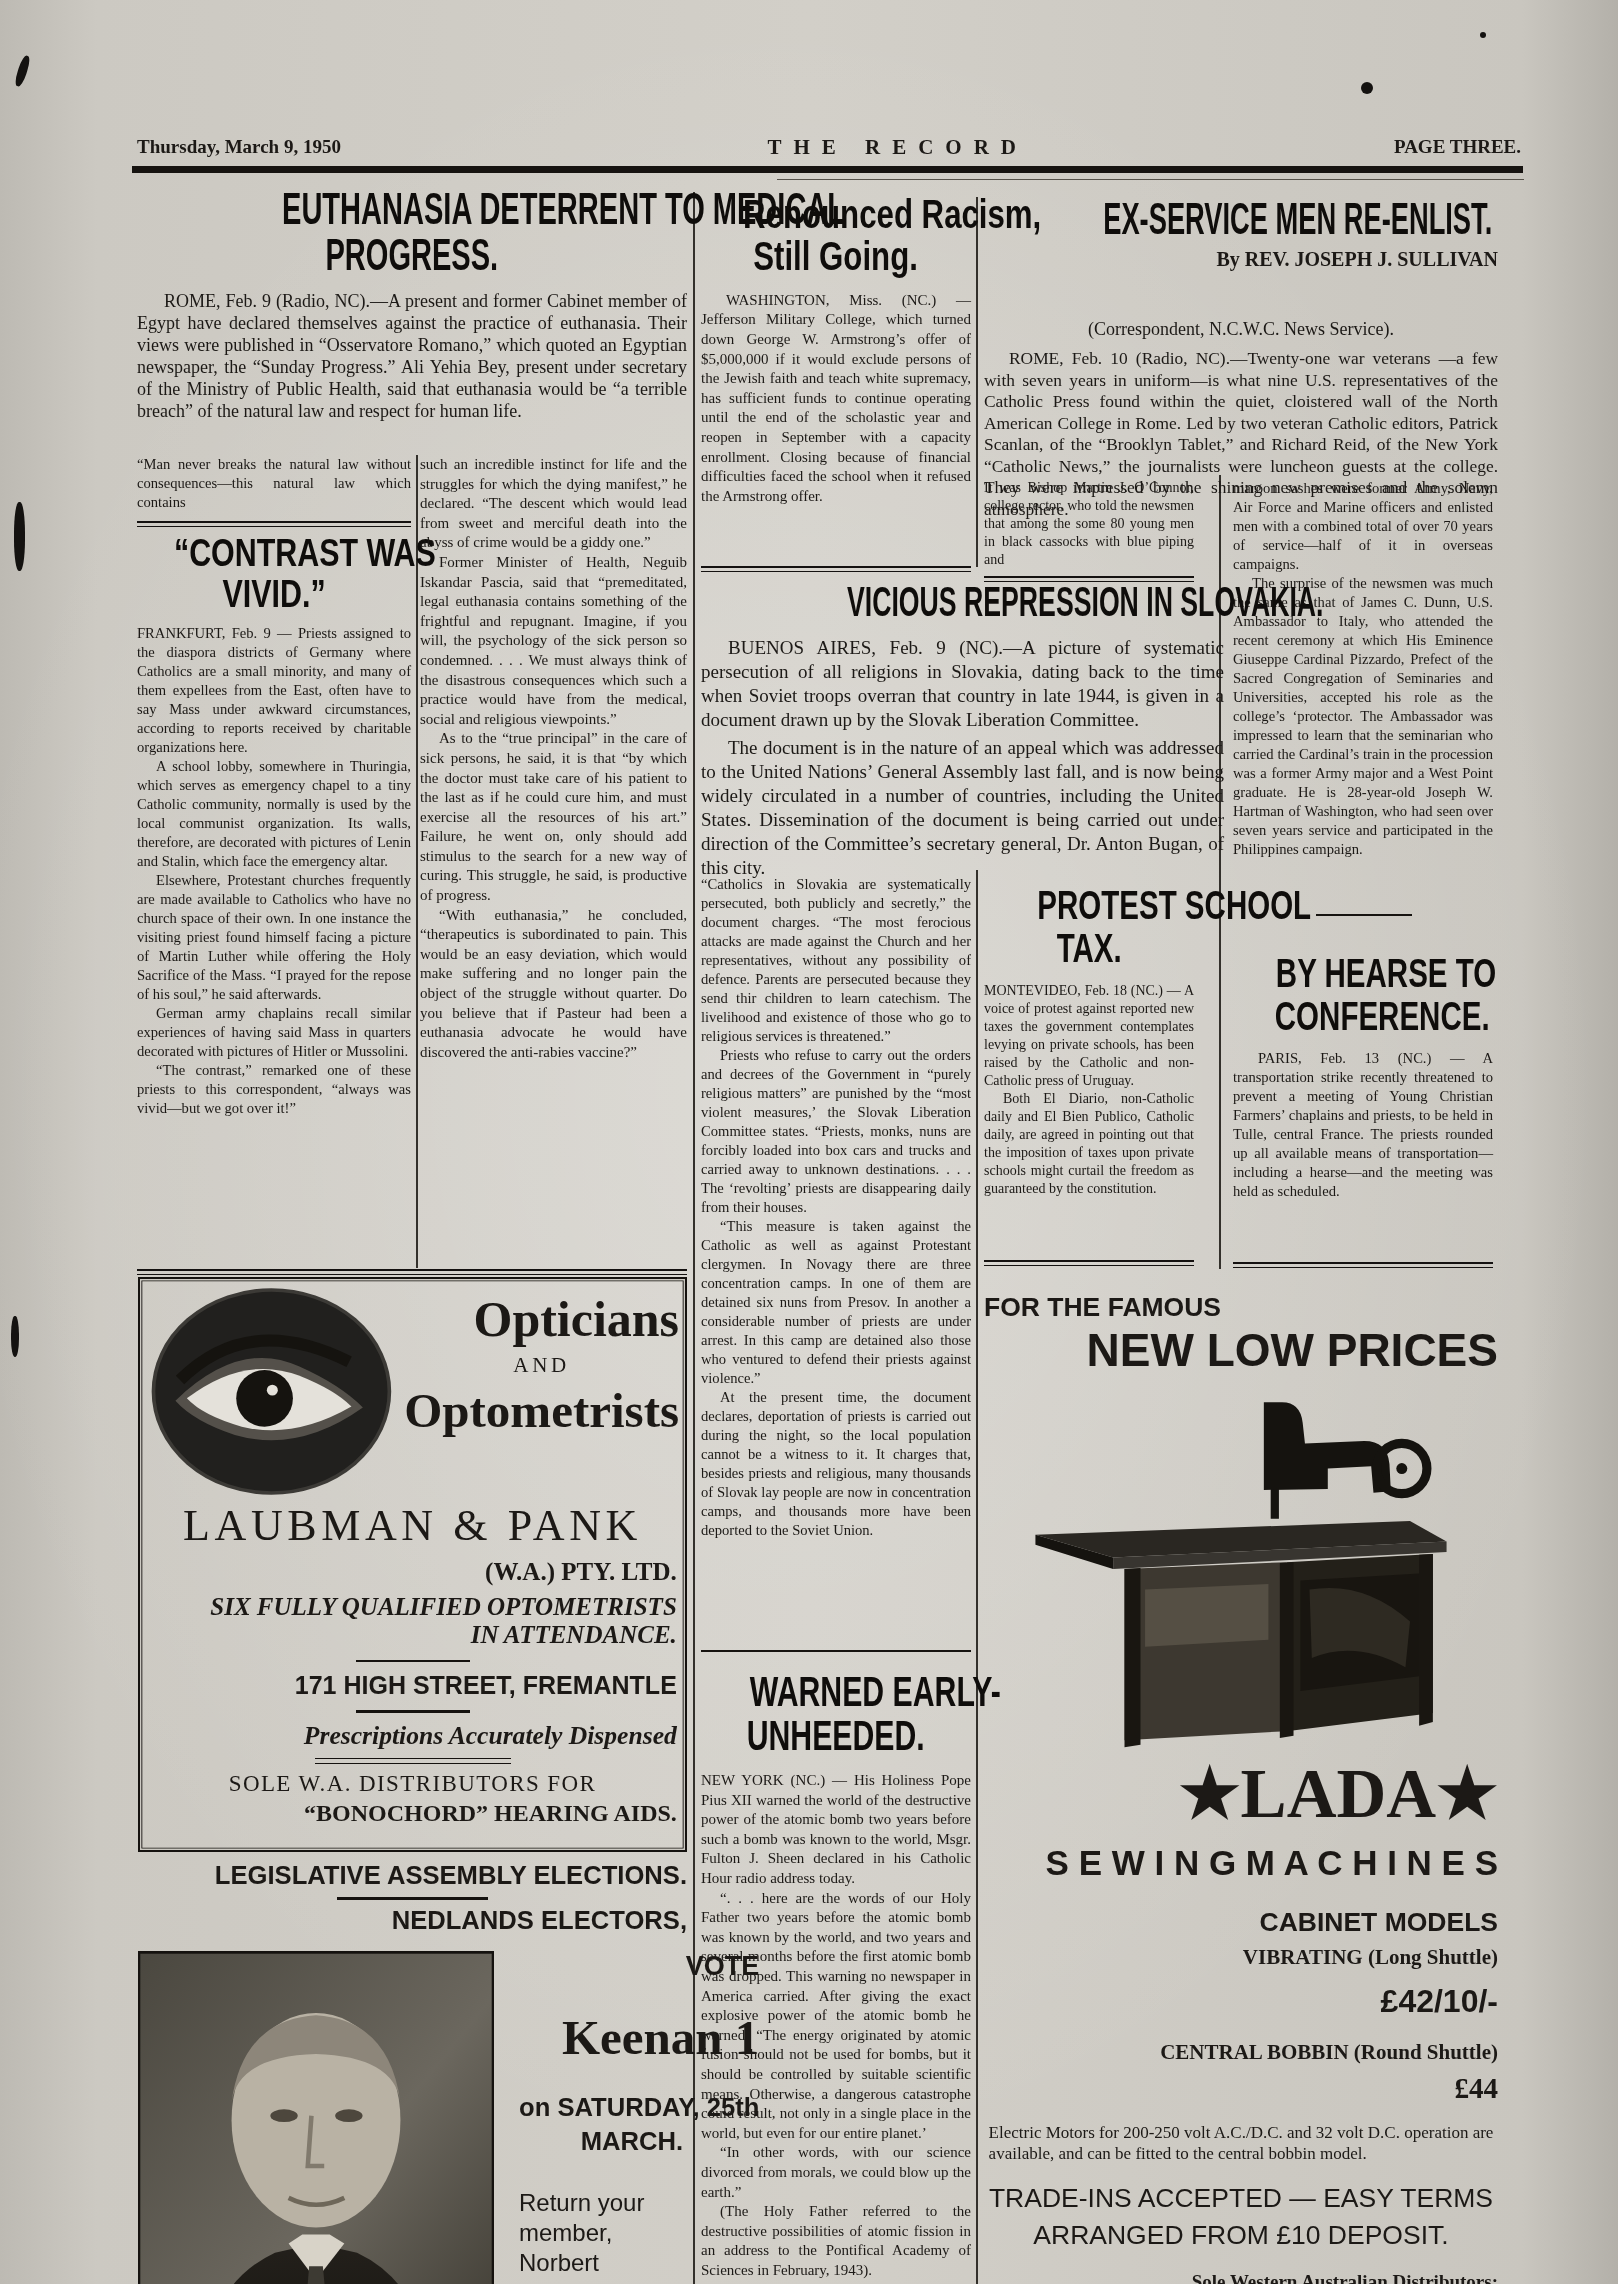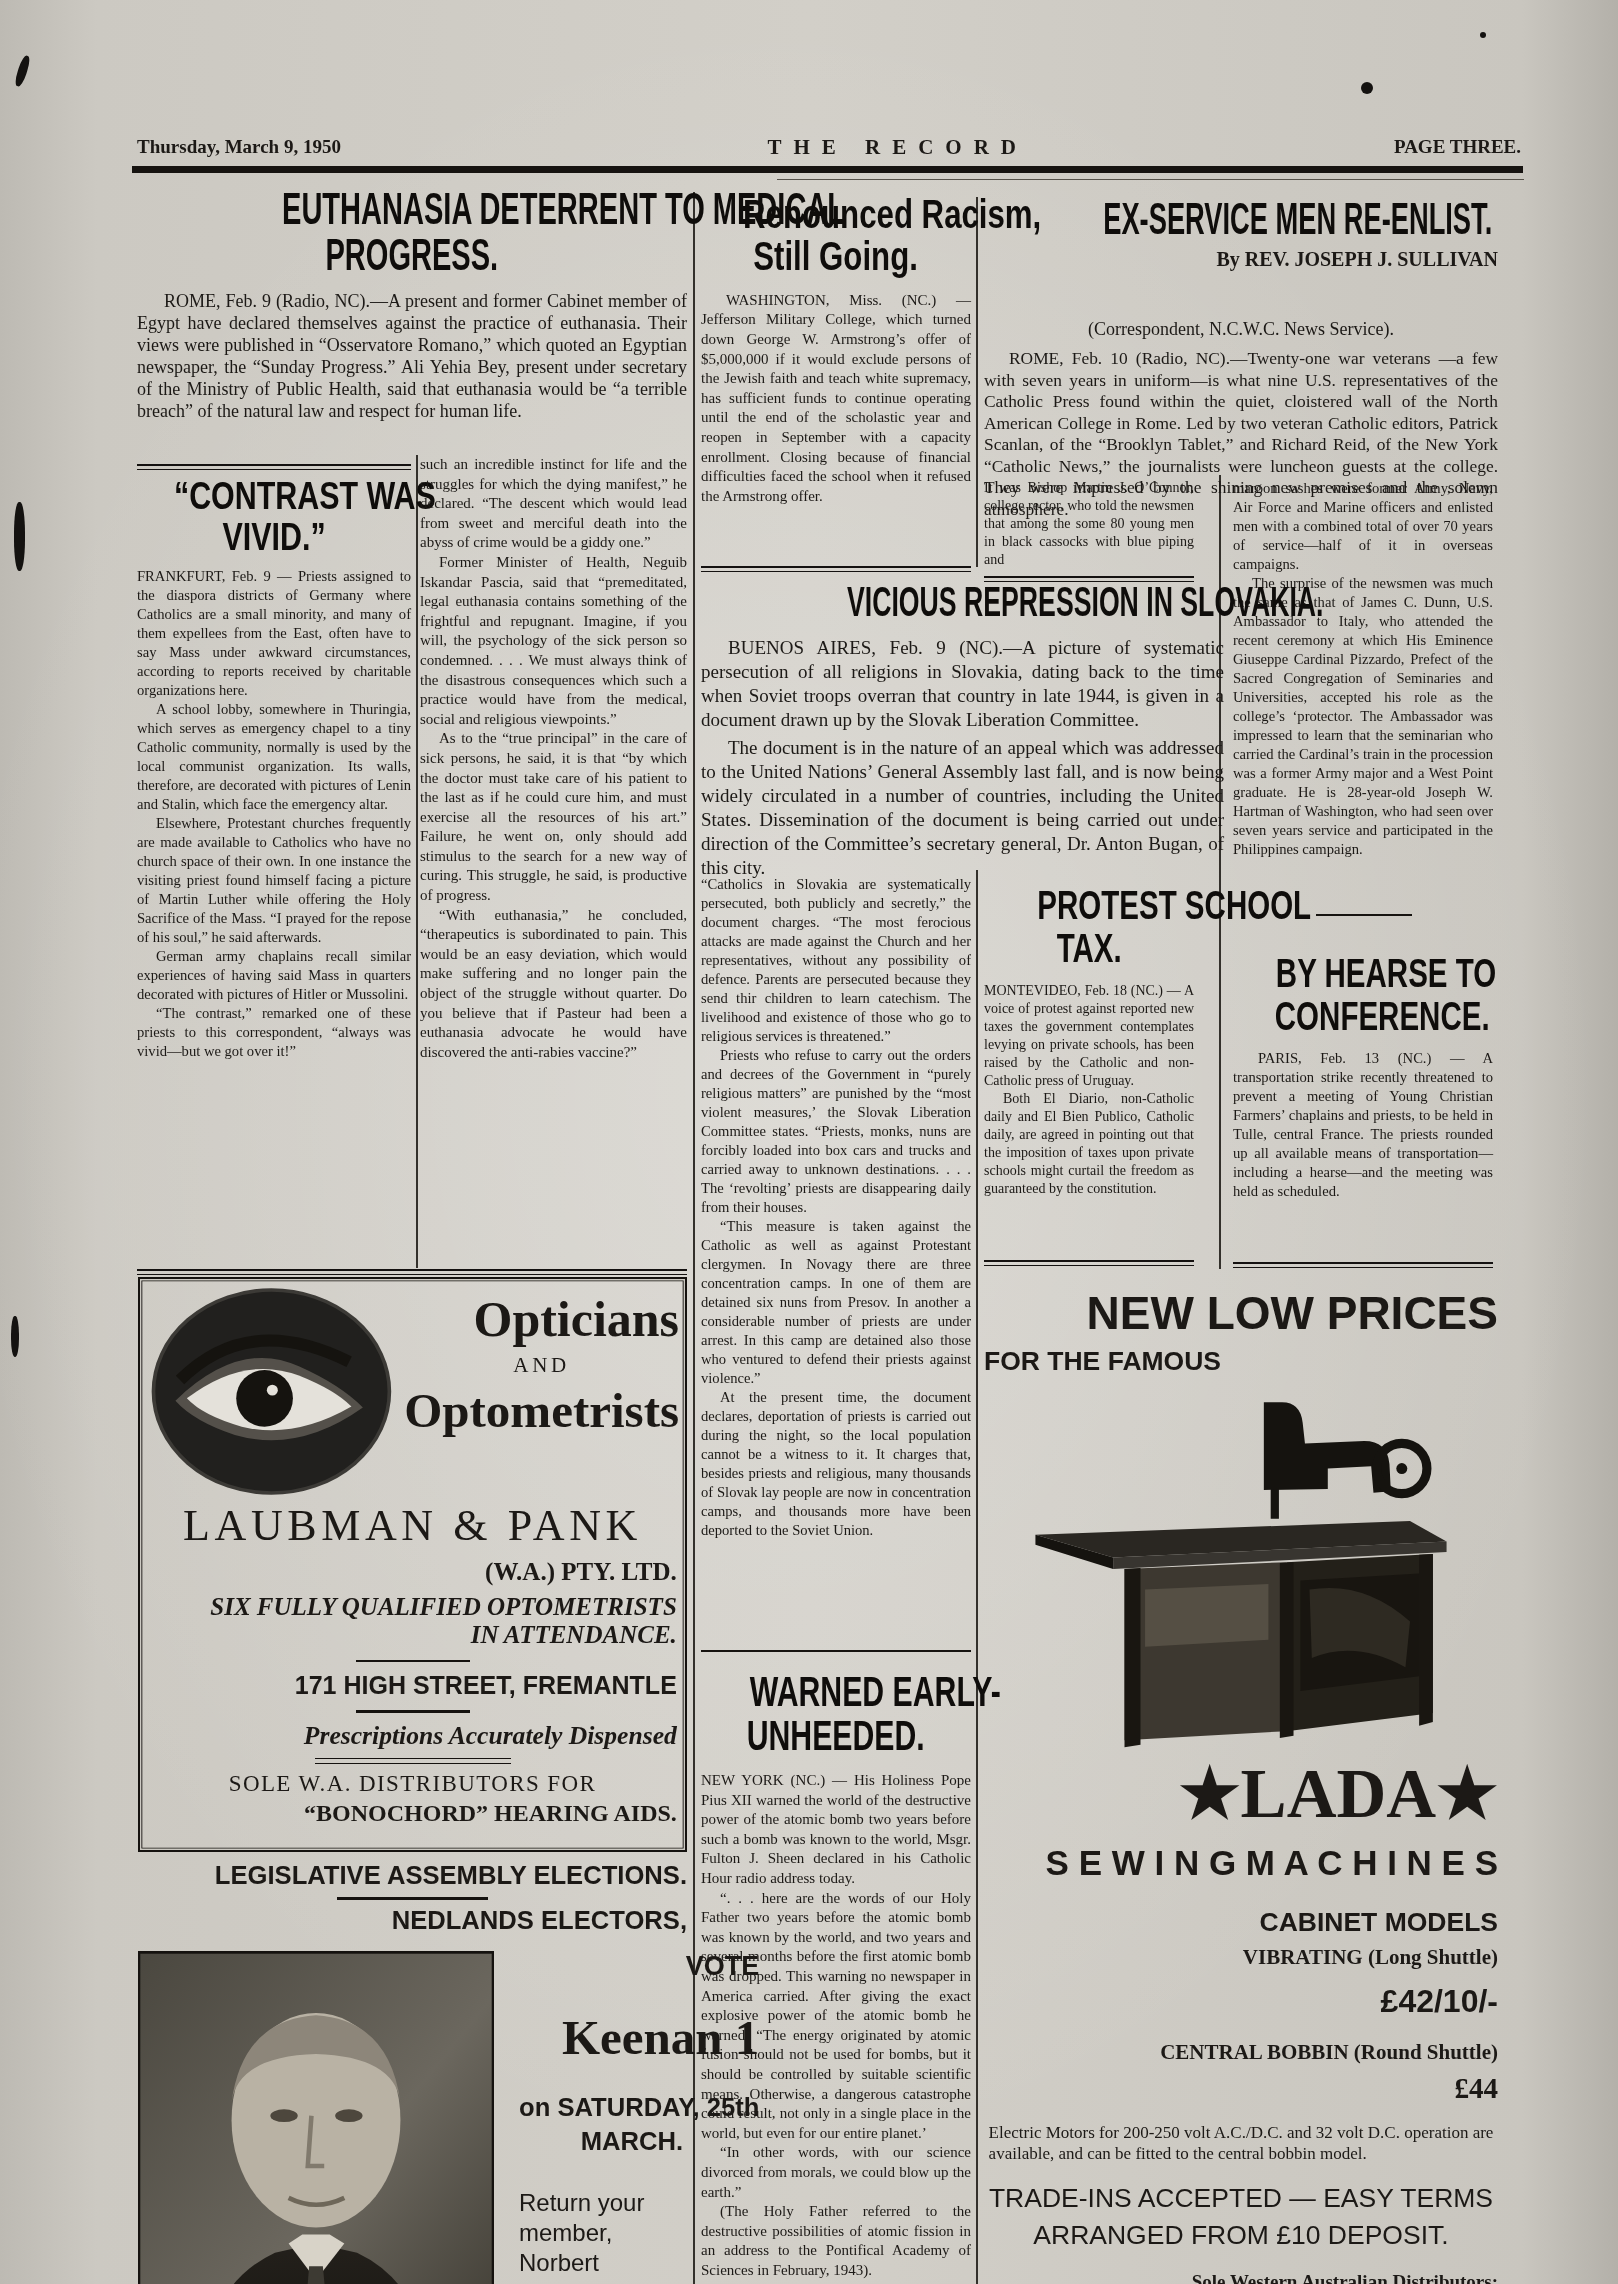--- a/index.html
+++ b/index.html
@@ -50,20 +50,21 @@
 
   <div class="abs" style="left:137px;top:186px;width:550px;">
     <div class="hl" style="font-size:44px;">
       <span class="ln" style="--sx:.66;">EUTHANASIA DETERRENT TO MEDICAL</span><br>
       <span class="ln" style="--sx:.66;">PROGRESS.</span>
     </div>
     <p class="lead" style="margin-top:12px;font-size:18px;line-height:22px;text-indent:27px;">ROME, Feb. 9 (Radio, NC).—A present and former Cabinet member of Egypt have declared themselves against the practice of euthanasia.  Their views were published in “Osservatore Romano,” which quoted an Egyptian newspaper, the “Sunday Progress.”  Ali Yehia Bey, present under secretary of the Ministry of Public Health, said that euthanasia would be “a terrible breach” of the natural law and respect for human life.</p>
   </div>
 
   <div class="abs bcol" style="left:137px;top:455px;width:274px;font-size:14.6px;line-height:19px;">
+    <p class="ni">“Man never breaks the natural law without consequences—this natural law which contains</p>
     <div class="rule-d" style="position:relative;margin:9px 0 6.4px 0;width:274px;"></div>
     <div class="hl" style="font-size:39px;margin:6.4px 0 10px 0;">
       <span class="ln" style="--sx:.78;">“CONTRAST WAS</span><br>
       <span class="ln" style="--sx:.78;">VIVID.”</span>
     </div>
     <p class="ni">FRANKFURT, Feb. 9 — Priests assigned to the diaspora districts of Germany where Catholics are a small minority, and many of them expellees from the East, often have to say Mass under awkward circumstances, according to reports received by charitable organizations here.</p>
     <p>A school lobby, somewhere in Thuringia, which serves as emergency chapel to a tiny Catholic community, normally is used by the local communist organization. Its walls, therefore, are decorated with pictures of Lenin and Stalin, which face the emergency altar.</p>
     <p>Elsewhere, Protestant churches frequently are made available to Catholics who have no church space of their own.  In one instance the visiting priest found himself facing a picture of Martin Luther while offering the Holy Sacrifice of the Mass. “I prayed for the repose of his soul,” he said afterwards.</p>
     <p>German army chaplains recall similar experiences of having said Mass in quarters decorated with pictures of Hitler or Mussolini.</p>
     <p>“The contrast,” remarked one of these priests to this correspondent, “always was vivid—but we got over it!”</p>
@@ -222,22 +223,22 @@
         <div class="serif b" style="font-size:49px;margin-top:27px;white-space:nowrap;">Keenan 1</div>
         <div class="sans b" style="font-size:25.6px;margin-top:27px;white-space:nowrap;">on SATURDAY, 25th</div>
         <div class="sans b ctr" style="font-size:25.6px;margin-top:4.6px;width:164px;">MARCH.</div>
         <div class="sans" style="font-size:24px;line-height:30px;margin-top:32px;width:176px;">Return your member, Norbert Keenan, who has served you faithfully and well for 20 years.</div>
 
       </div>
     </div>
   </div>
 
   <div class="adbox ctr" style="left:984px;top:1286px;width:514px;height:1176px;">
+    <div class="sans b" style="font-size:26.5px;text-align:left;margin-top:6.4px;">FOR THE FAMOUS</div>
     <div class="sans b ctr" style="font-size:46px;">NEW  LOW  PRICES</div>
-    <div class="sans b" style="font-size:26.5px;text-align:left;margin-top:6.4px;">FOR THE FAMOUS</div>
     <svg width="466" height="370" viewBox="0 0 1020 810" style="margin-top:6.4px;">
 
       <path d="M560 40 L 600 40 Q 640 40 645 85 L 650 130 L 780 125 Q 830 125 835 175 L 838 235 L 800 238 L 795 180 L 700 185 L 700 230 L 560 232 Z" fill="#15130f"></path>
       <circle cx="862" cy="185" r="55" fill="none" stroke="#15130f" stroke-width="20"></circle>
       <circle cx="862" cy="185" r="12" fill="#15130f"></circle>
       <rect x="575" y="230" width="18" height="65" fill="#15130f"></rect>
 
       <polygon points="60,330 880,300 960,345 230,380" fill="#2a2722"></polygon>
       <polygon points="60,330 230,380 230,405 60,352" fill="#15130f"></polygon>
       <polygon points="230,380 960,345 960,368 230,405" fill="#383530"></polygon>

